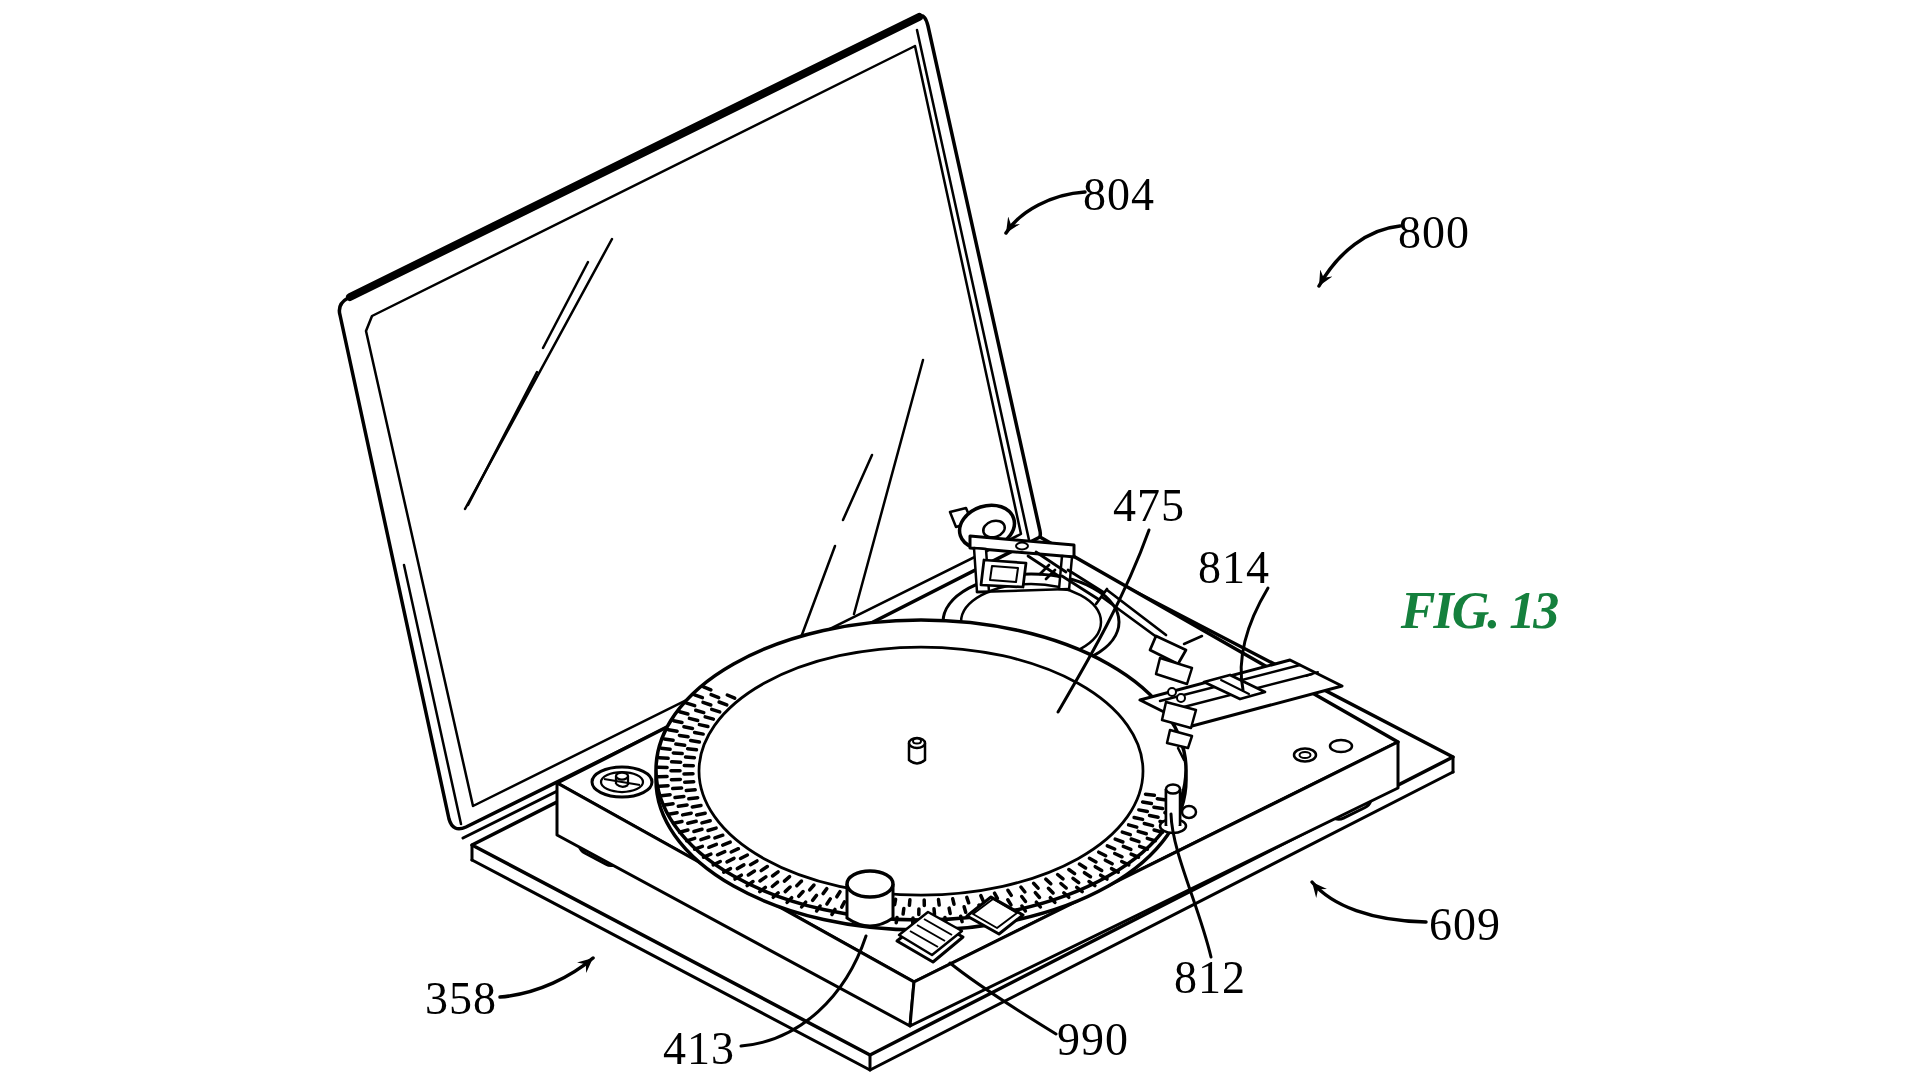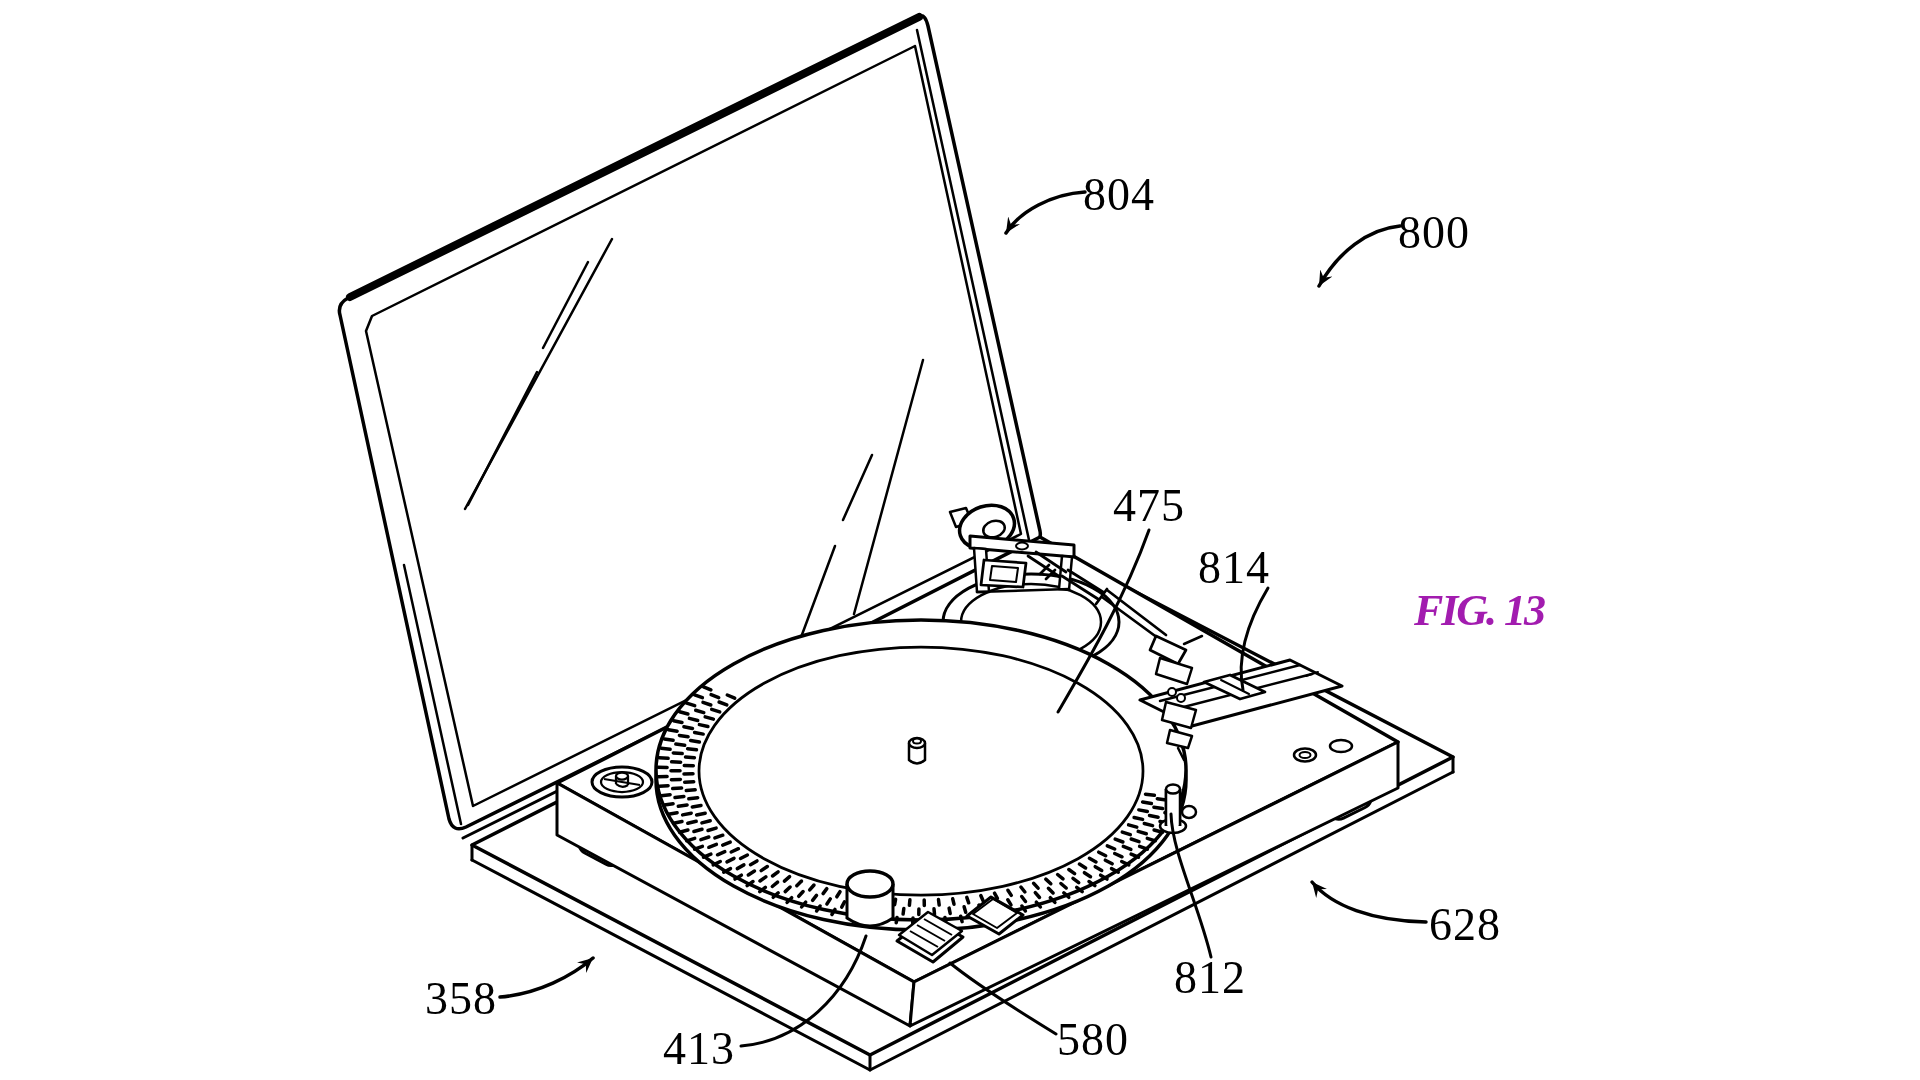--- a/index.html
+++ b/index.html
@@ -1,22 +1,22 @@
 <!DOCTYPE html>
 <html><head>
 <meta charset="utf-8">
 <style>
   html,body{margin:0;padding:0;background:#fff;}
   #stage{position:relative;width:1712px;height:1080px;background:#fff;overflow:hidden;
          font-family:"Liberation Serif","DejaVu Serif",serif;}
   #drawing{position:absolute;left:0;top:0;}
   .ref{position:absolute;transform:translate(-50%,-50%);font-size:46px;color:#000;
        white-space:nowrap;letter-spacing:1px;}
-  .figcap{position:absolute;transform:translate(-50%,-50%);font-size:44px;font-weight:bold;
-        font-style:italic;letter-spacing:-2px;color:#a21caf;white-space:nowrap;}
+  .figcap{position:absolute;transform:translate(-50%,-50%);font-size:52px;font-weight:bold;
+        font-style:italic;letter-spacing:-2px;color:#15803d;white-space:nowrap;}
 </style>
 </head>
 <body>
 
 <div id="stage">
 
 <svg id="drawing" width="1920" height="1080" viewBox="0 0 1920 1080">
   <defs>
     <marker id="dart" markerUnits="userSpaceOnUse" markerWidth="20" markerHeight="16" refX="15" refY="7" orient="auto">
       <path d="M15,7 L0,0 L5.5,7 L0,14 Z" fill="#000"></path>
@@ -344,21 +344,21 @@
     <path d="M1085,192 C1052,194 1020,211 1006,233" stroke-width="3.5" marker-end="url(#dart)"></path>
     <path d="M1400,226 C1368,229 1338,252 1319,286" stroke-width="3.5" marker-end="url(#dart)"></path>
     <path d="M1426,922 C1372,921 1332,906 1312,882" stroke-width="3.5" marker-end="url(#dart)"></path>
     <path d="M500,997 C538,994 572,976 593,958" stroke-width="3.5" marker-end="url(#dart)"></path>
   </g>
 </svg>
 
   <div class="ref" style="left:1434px;top:232px">800</div>
   <div class="ref" style="left:461px;top:998px">358</div>
   <div class="ref" style="left:1119px;top:194px">804</div>
-  <div class="ref" style="left:1465px;top:924px">628</div>
+  <div class="ref" style="left:1465px;top:924px">609</div>
   <div class="ref" style="left:699px;top:1048px">413</div>
-  <div class="ref" style="left:1093px;top:1039px">580</div>
+  <div class="ref" style="left:1093px;top:1039px">990</div>
   <div class="ref" style="left:1210px;top:977px">812</div>
   <div class="ref" style="left:1234px;top:567px">814</div>
   <div class="ref" style="left:1149px;top:505px">475</div>
   <div class="figcap" style="left:1479px;top:610px">FIG. 13</div>
 
 </div>
 
 </body></html>

